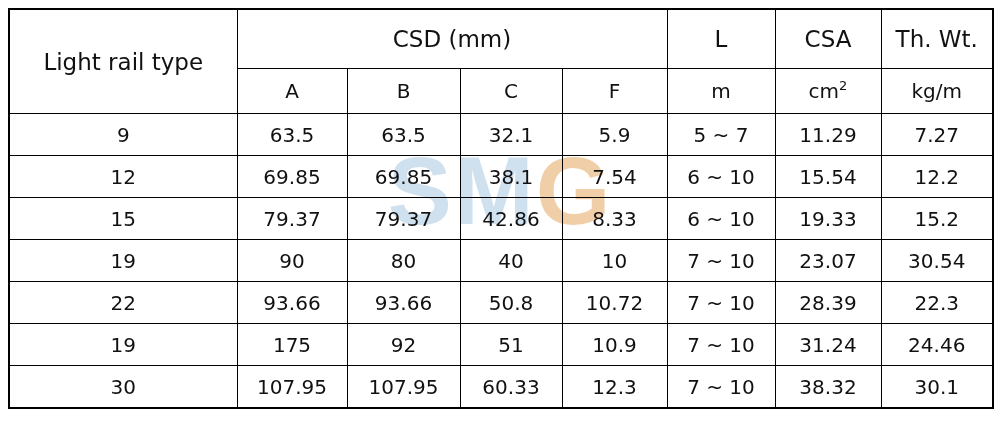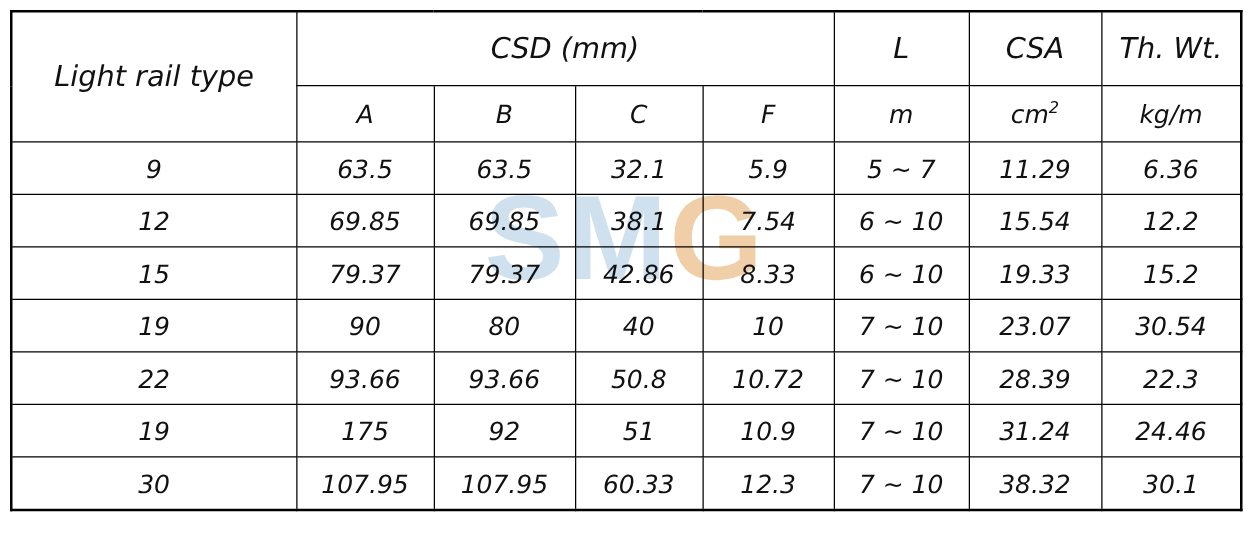--- a/index.html
+++ b/index.html
@@ -65,21 +65,20 @@
 
   
   table.spec {
     position: relative;
     z-index: 3;
     border-collapse: collapse;
     table-layout: fixed;
     margin: 8px 0 0 8px;
     width: 984px;
     background: transparent;
-    font-style: italic;
   }
   table.spec td {
     border: 1px solid #000000;
     text-align: center;
     vertical-align: middle;
     font-family: "DejaVu Sans", sans-serif;
     background: transparent;
   }
   
   table.spec {
@@ -157,21 +156,21 @@
     </thead>
     <tbody>
       <tr>
         <td>9</td>
         <td>63.5</td>
         <td>63.5</td>
         <td>32.1</td>
         <td>5.9</td>
         <td>5 ~ 7</td>
         <td>11.29</td>
-        <td>6.36</td>
+        <td>7.27</td>
       </tr>
       <tr>
         <td>12</td>
         <td>69.85</td>
         <td>69.85</td>
         <td>38.1</td>
         <td>7.54</td>
         <td>6 ~ 10</td>
         <td>15.54</td>
         <td>12.2</td>

